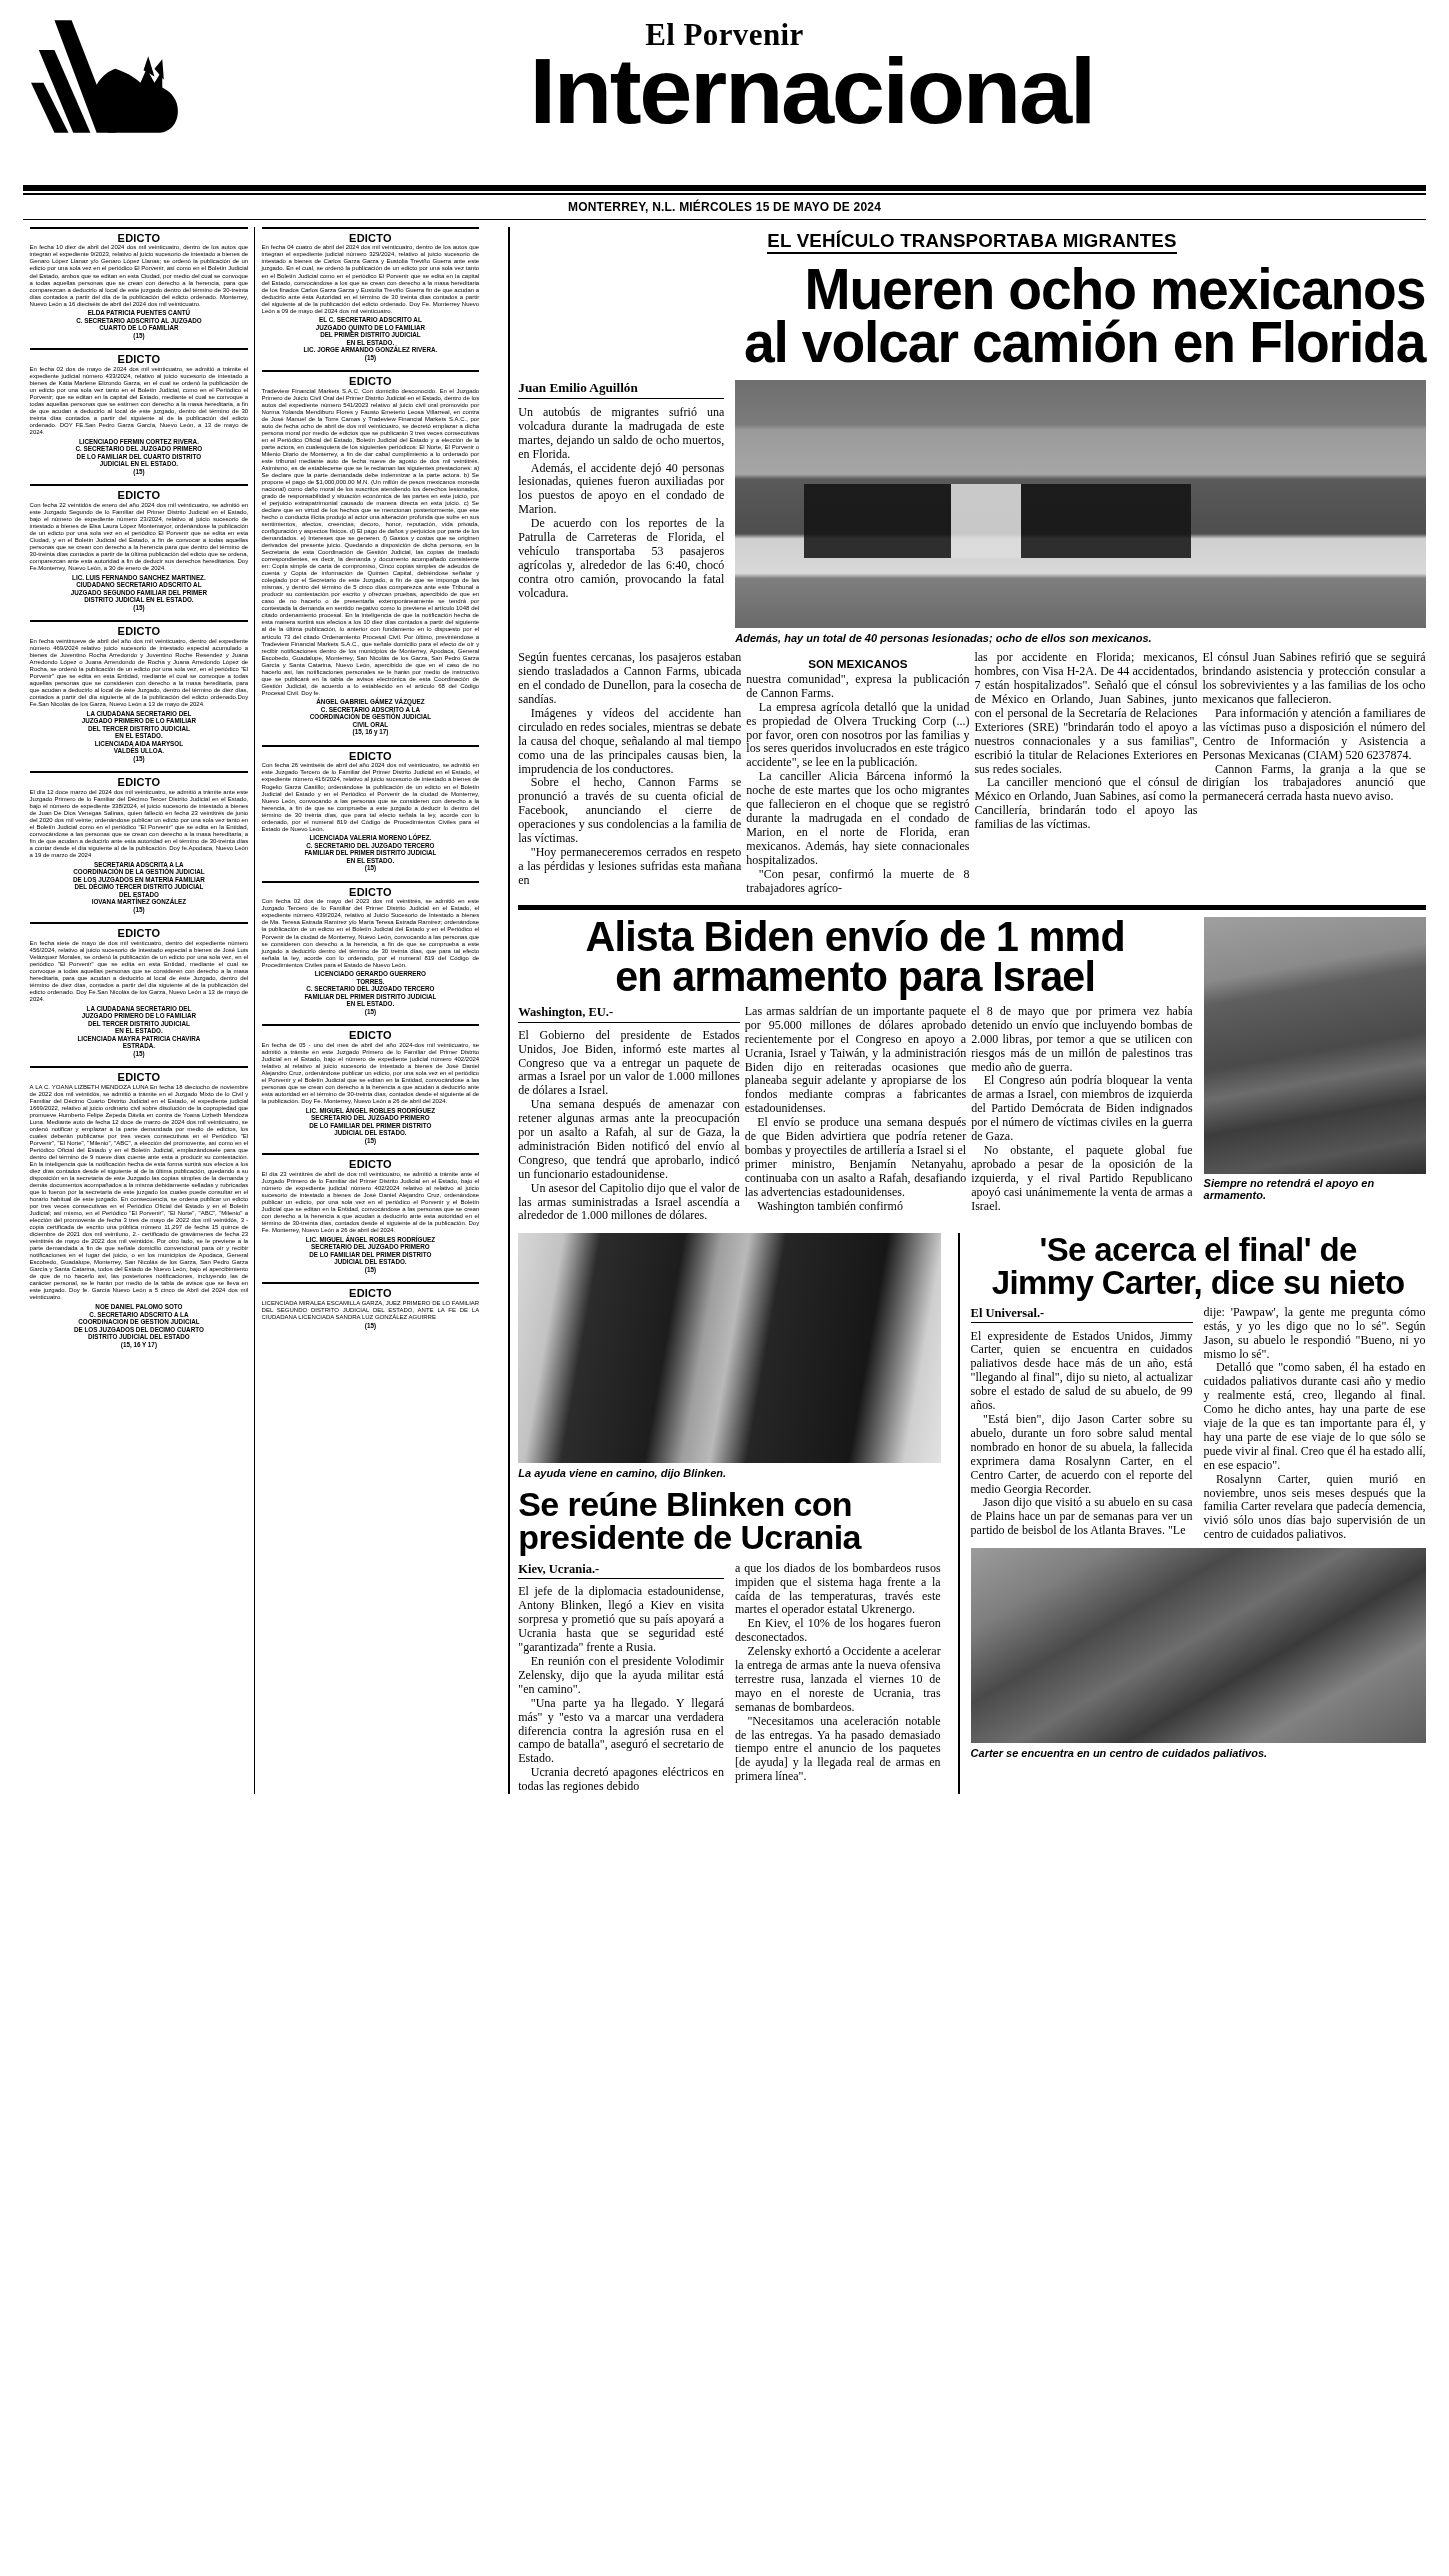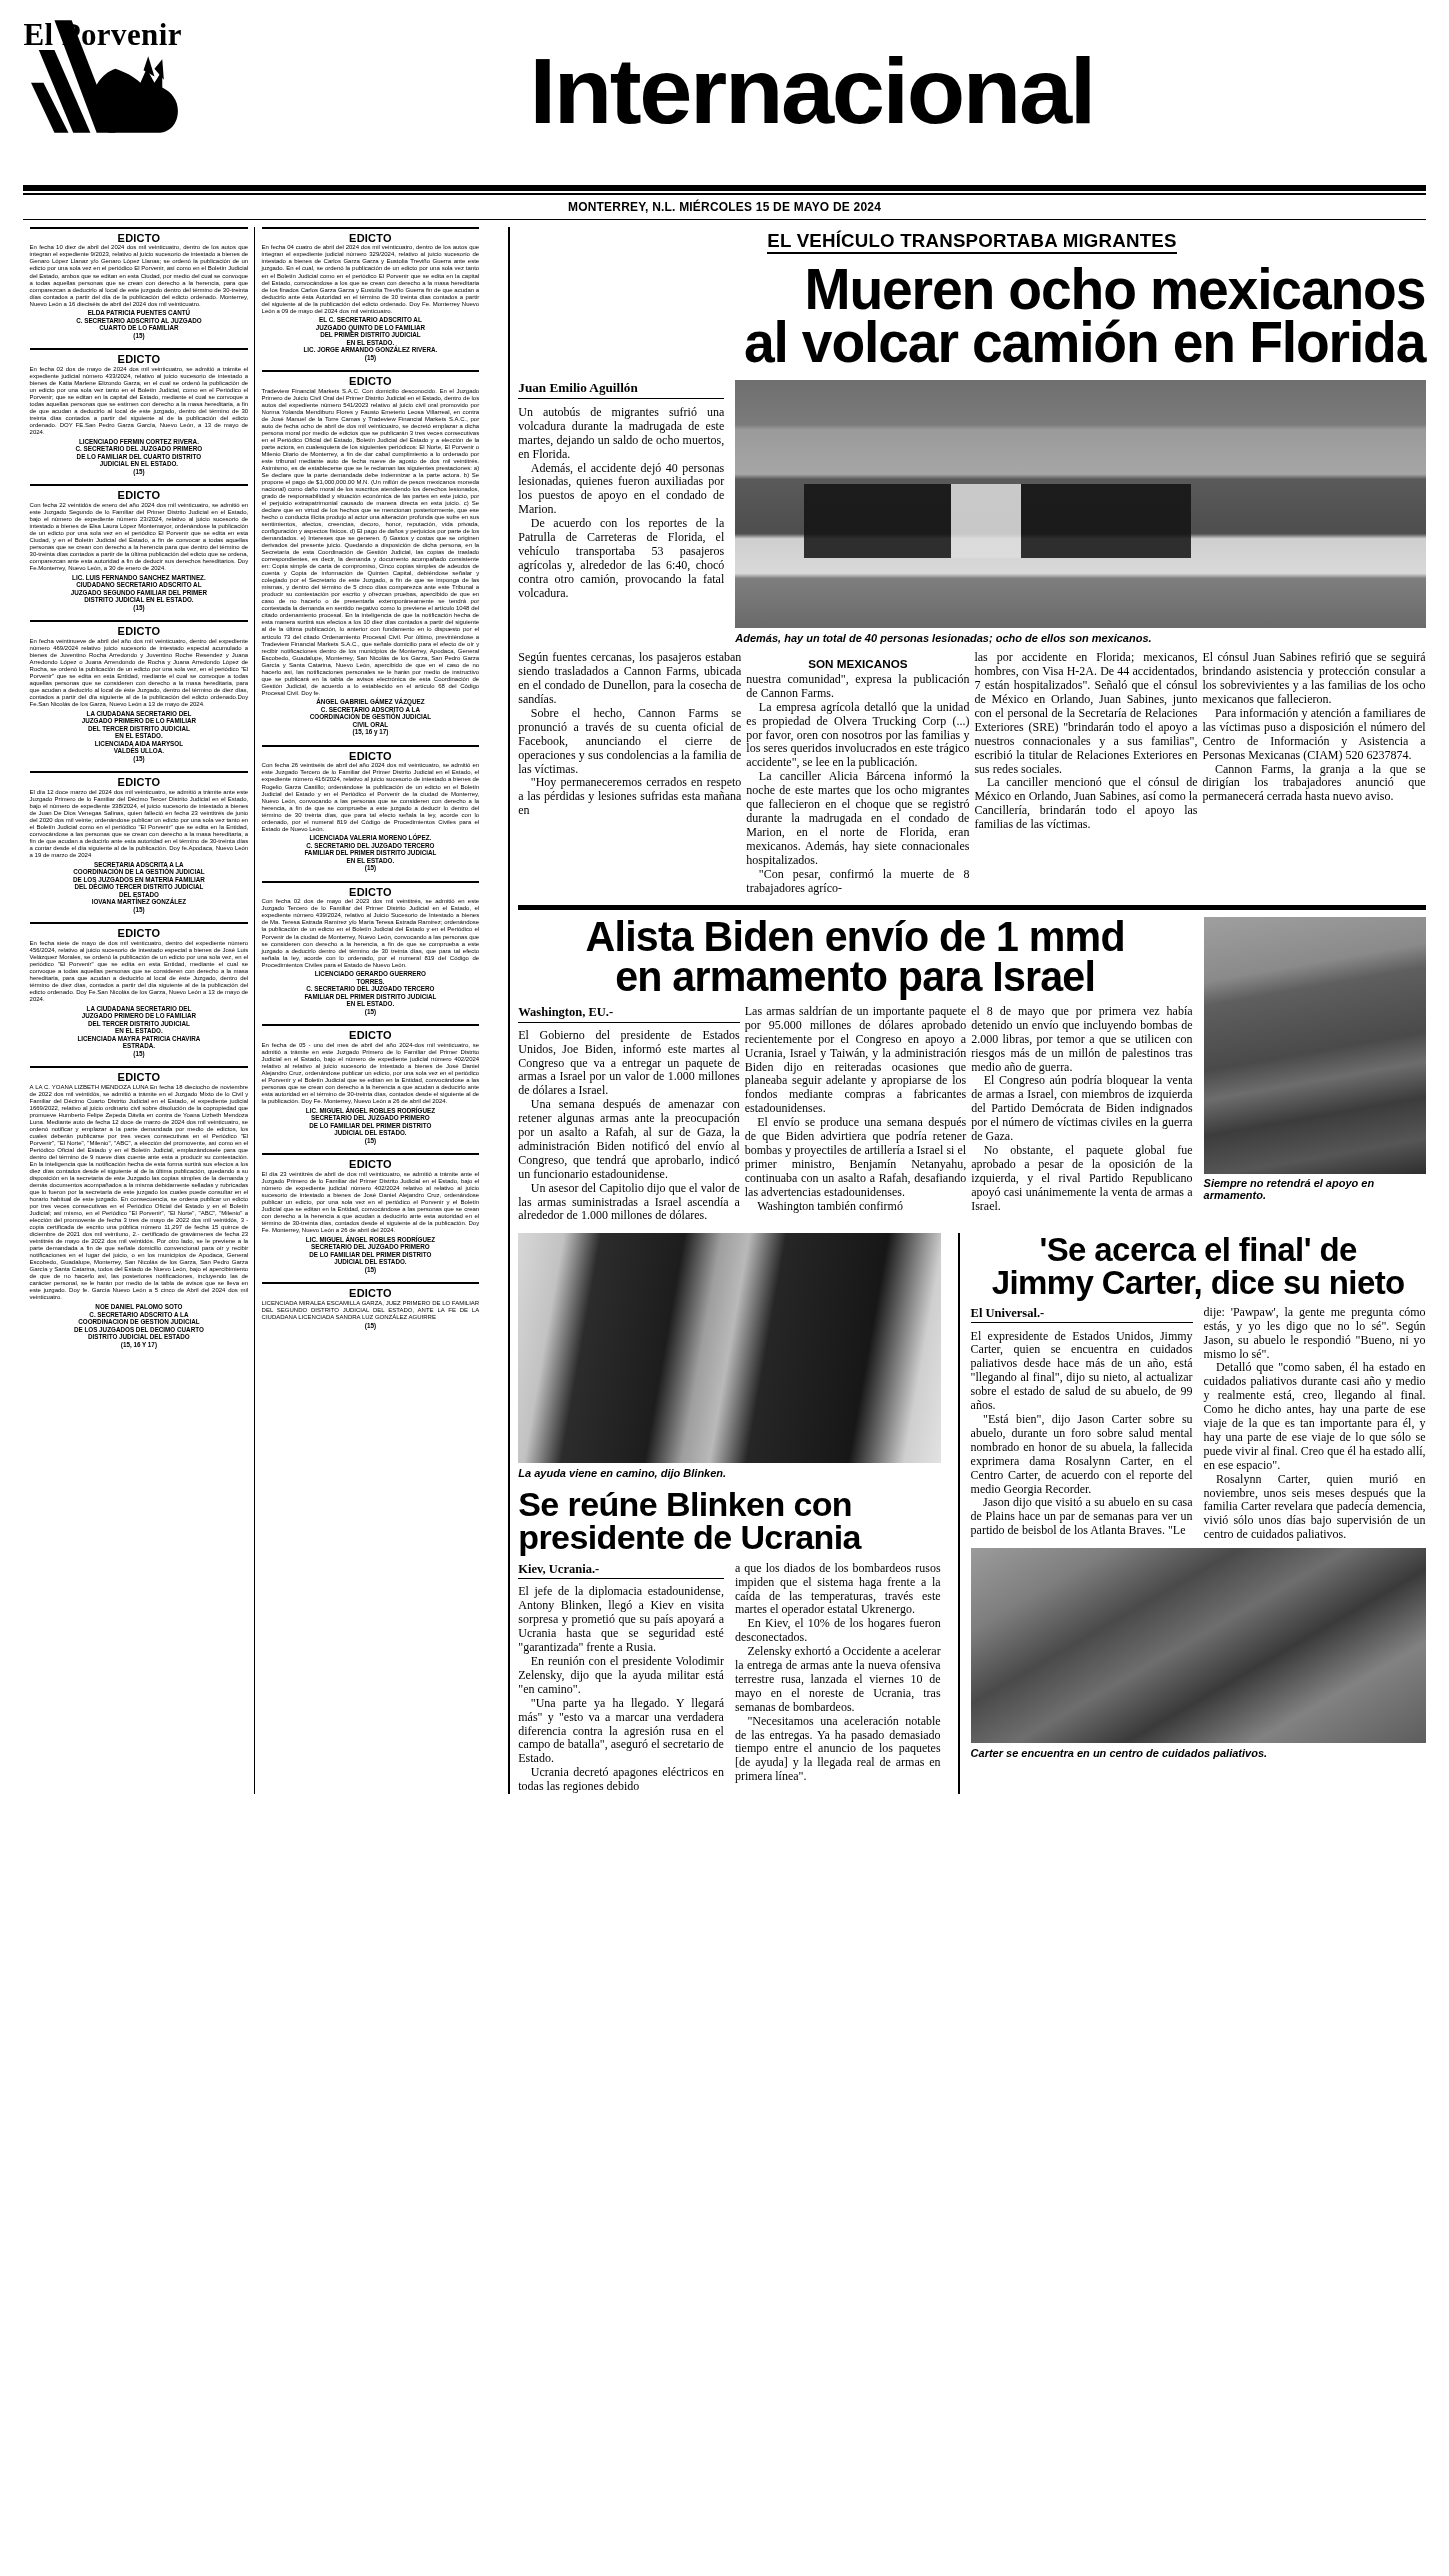--- a/index.html
+++ b/index.html
@@ -12,21 +12,21 @@
     overflow:hidden;
     position:relative;
   }
   .page { width:1449px; height:2576px; position:relative; padding:0 23.4px; }
 
   
   .masthead { position:relative; height:179px; }
   .logo-mark { position:absolute; left:7.8px; top:14px; width:168px; height:125px; }
   .brand-small {
     position:absolute; left:0; right:0; top:17px;
-    text-align:left;
+    text-align:center;
     font-family:"Liberation Serif", serif;
     font-weight:700; font-size:31px; letter-spacing:0.4px;
   }
   .brand-big {
     position:absolute; left:183px; right:7.8px; top:45px;
     text-align:center;
     font-family:"Liberation Sans", sans-serif;
     font-weight:700;
     font-size:92px;
     line-height:1.0;
@@ -414,20 +414,21 @@
         <div style="flex:1;">
           <div class="photo truck ph-truck"></div>
           <div class="caption">Además, hay un total de 40 personas lesionadas; ocho de ellos son mexicanos.</div>
         </div>
       </div>
 
       <div class="cols3">
         <div>
           <div class="art" id="leadcolA">
               <p class="noind">Según fuentes cercanas, los pasajeros estaban siendo trasladados a Cannon Farms, ubicada en el condado de Dunellon, para la cosecha de sandías.</p>
+              <p>Imágenes y vídeos del accidente han circulado en redes sociales, mientras se debate la causa del choque, señalando al mal tiempo como una de las principales causas bien, la imprudencia de los conductores.</p>
               <p>Sobre el hecho, Cannon Farms se pronunció a través de su cuenta oficial de Facebook, anunciando el cierre de operaciones y sus condolencias a la familia de las víctimas.</p>
               <p>"Hoy permaneceremos cerrados en respeto a las pérdidas y lesiones sufridas esta mañana en</p>
             </div>
         </div>
         <div>
           <div class="sub-head">SON MEXICANOS</div>
           <div class="art" id="leadcolB">
               <p class="noind">nuestra comunidad", expresa la publicación de Cannon Farms.</p>
               <p>La empresa agrícola detalló que la unidad es propiedad de Olvera Trucking Corp (...) por favor, oren con nosotros por las familias y los seres queridos involucrados en este trágico accidente", se lee en la publicación.</p>
               <p>La canciller Alicia Bárcena informó la noche de este martes que los ocho migrantes que fallecieron en el choque que se registró durante la madrugada en el condado de Marion, en el norte de Florida, eran mexicanos. Además, hay siete connacionales hospitalizados.</p>

